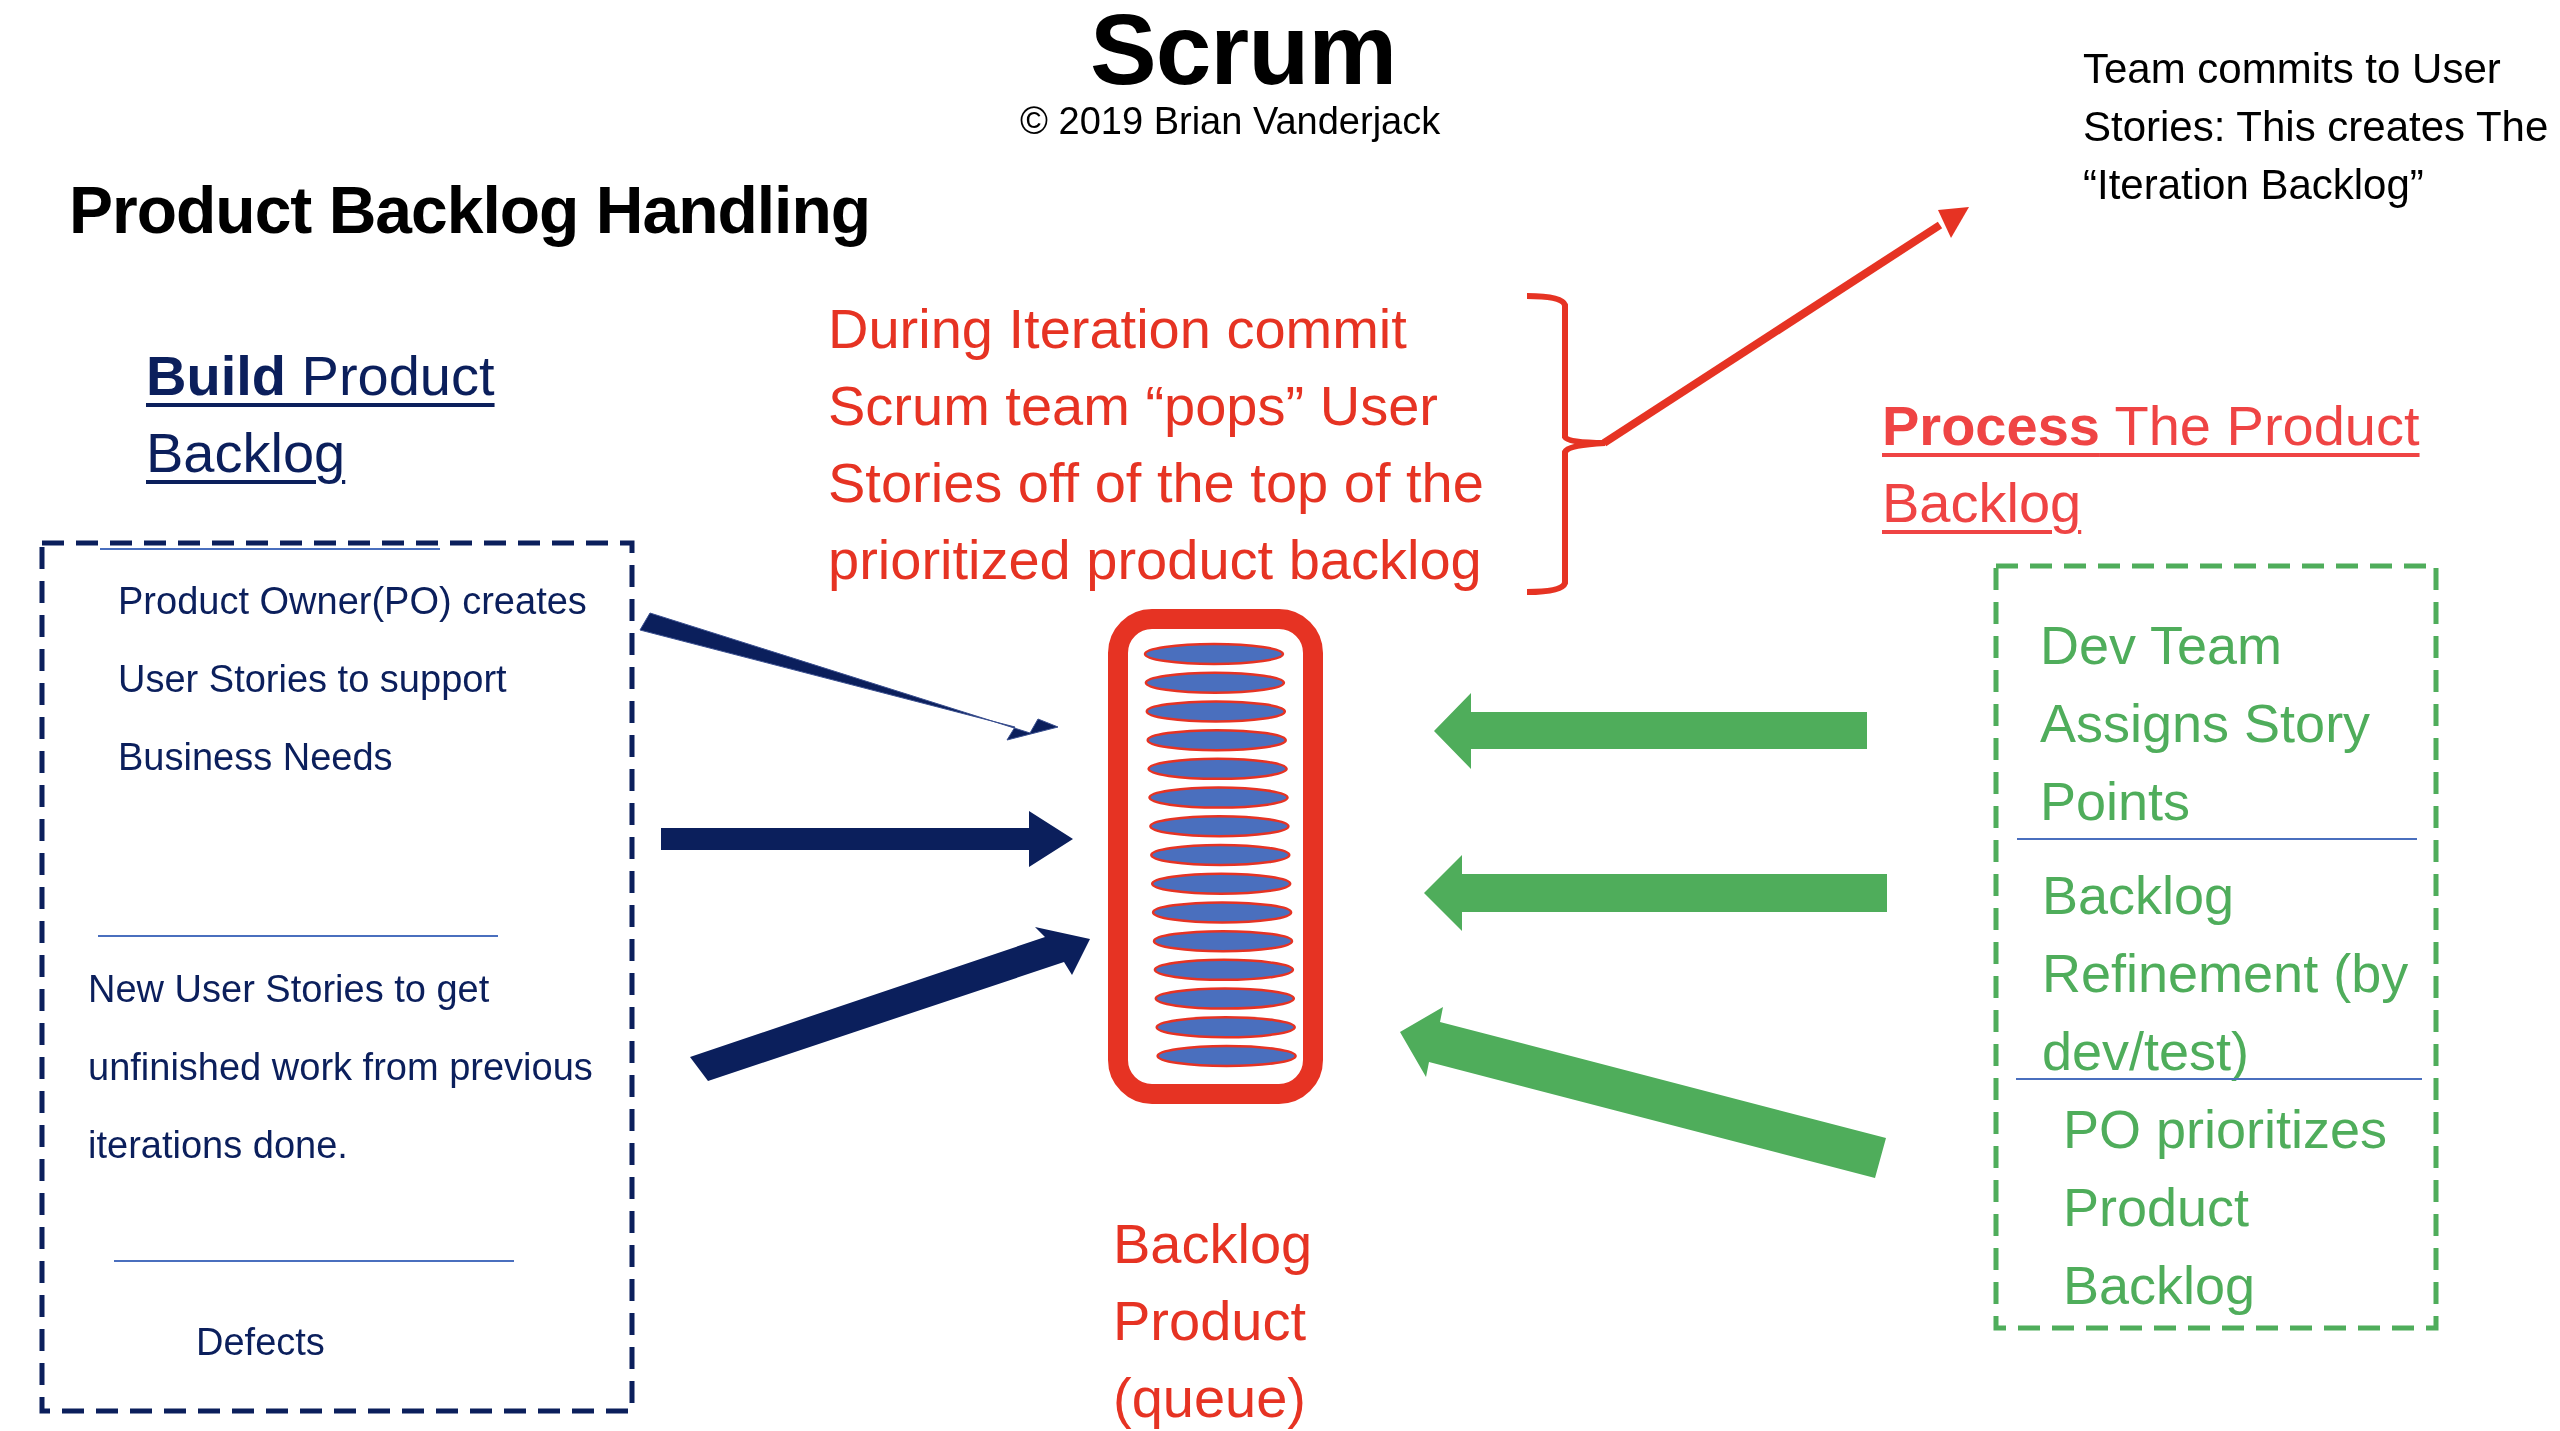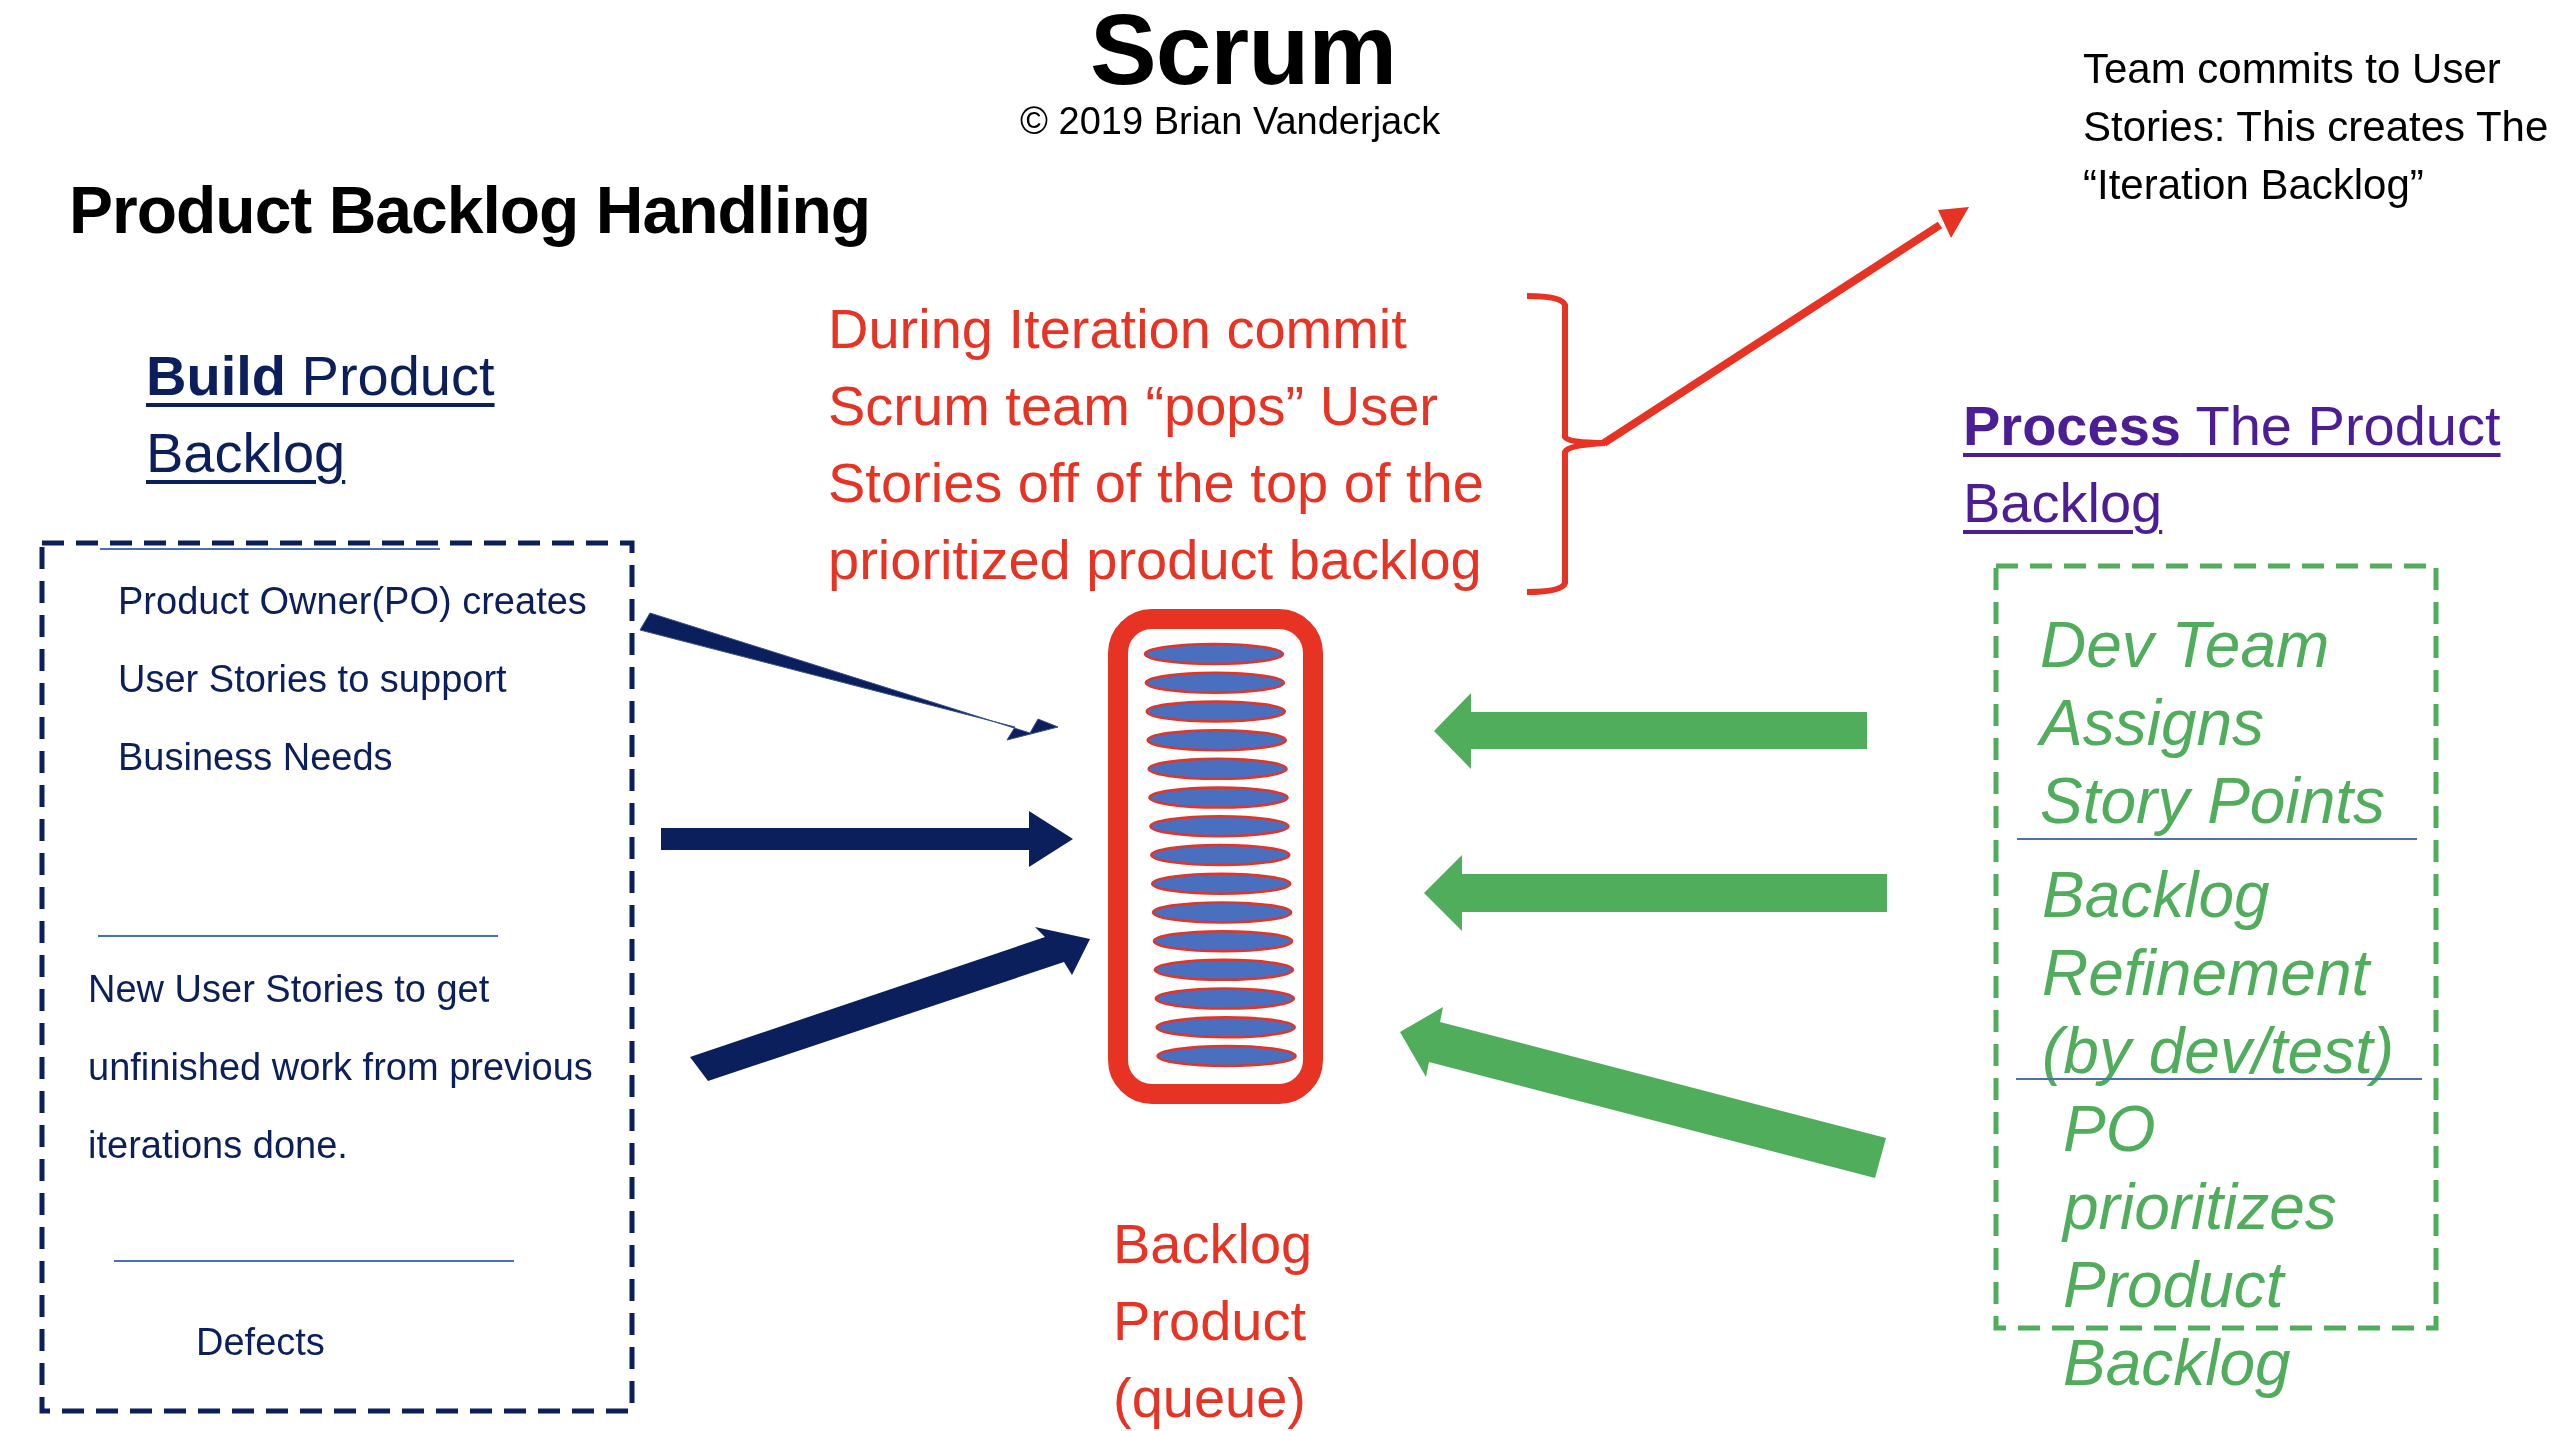--- a/index.html
+++ b/index.html
@@ -7,24 +7,24 @@
            font-family: "Liberation Sans", "DejaVu Sans", sans-serif; }
     .abs { position: absolute; white-space: nowrap; }
     #canvas { position: absolute; left: 0; top: 0; width: 2560px; height: 1431px; }
     .title-scrum { left: 1090px; top: -8px; font-size: 100px; font-weight: bold; color: #000; letter-spacing: -1px; }
     .copyright { left: 1020px; top: 100px; font-size: 38px; color: #000; }
     .main-title { left: 60px; top: 172px; font-size: 66px; font-weight: bold; color: #000; letter-spacing: -1px; margin-left: 9px; }
     .note { left: 2083px; top: 40px; font-size: 42px; line-height: 58px; color: #000; white-space: normal; width: 470px; }
     .section-heading { font-size: 56px; line-height: 77px; text-decoration: underline; text-decoration-thickness: 4px; text-underline-offset: 8px; white-space: normal; }
     .section-heading b { font-weight: bold; }
     .build-heading { left: 146px; top: 337px; color: #0b1f5c; width: 430px; }
-    .process-heading { left: 1963px; top: 387px; color: #4c1d95; width: 560px; }
+    .process-heading { left: 1882px; top: 387px; color: #ef4444; width: 560px; }
     .commit-text { left: 828px; top: 290px; font-size: 56px; line-height: 77px; color: #e63323; white-space: normal; width: 720px; }
     .navy-text { color: #0b1f5c; font-size: 38px; line-height: 78px; white-space: normal; }
-    .green-text { color: #4fad5b; font-size: 64px; line-height: 78px; white-space: normal; font-style: italic; }
+    .green-text { color: #4fad5b; font-size: 54px; line-height: 78px; white-space: normal; }
     .queue-label { left: 1113px; top: 1205px; font-size: 56px; line-height: 77px; color: #e63323; white-space: normal; width: 260px; }
     .sep { position: absolute; height: 0; border-top: 2px solid #4a6fbe; }
   </style>
 </head>
 <body>
 
 <svg id="canvas" viewBox="0 0 2560 1431" xmlns="http://www.w3.org/2000/svg">
 
   <rect x="42" y="543" width="590" height="868" fill="none" stroke="#0b1f5c" stroke-width="5" stroke-dasharray="22 12"></rect>
   <line x1="100" y1="549" x2="440" y2="549" stroke="#4a6fbe" stroke-width="2"></line>

